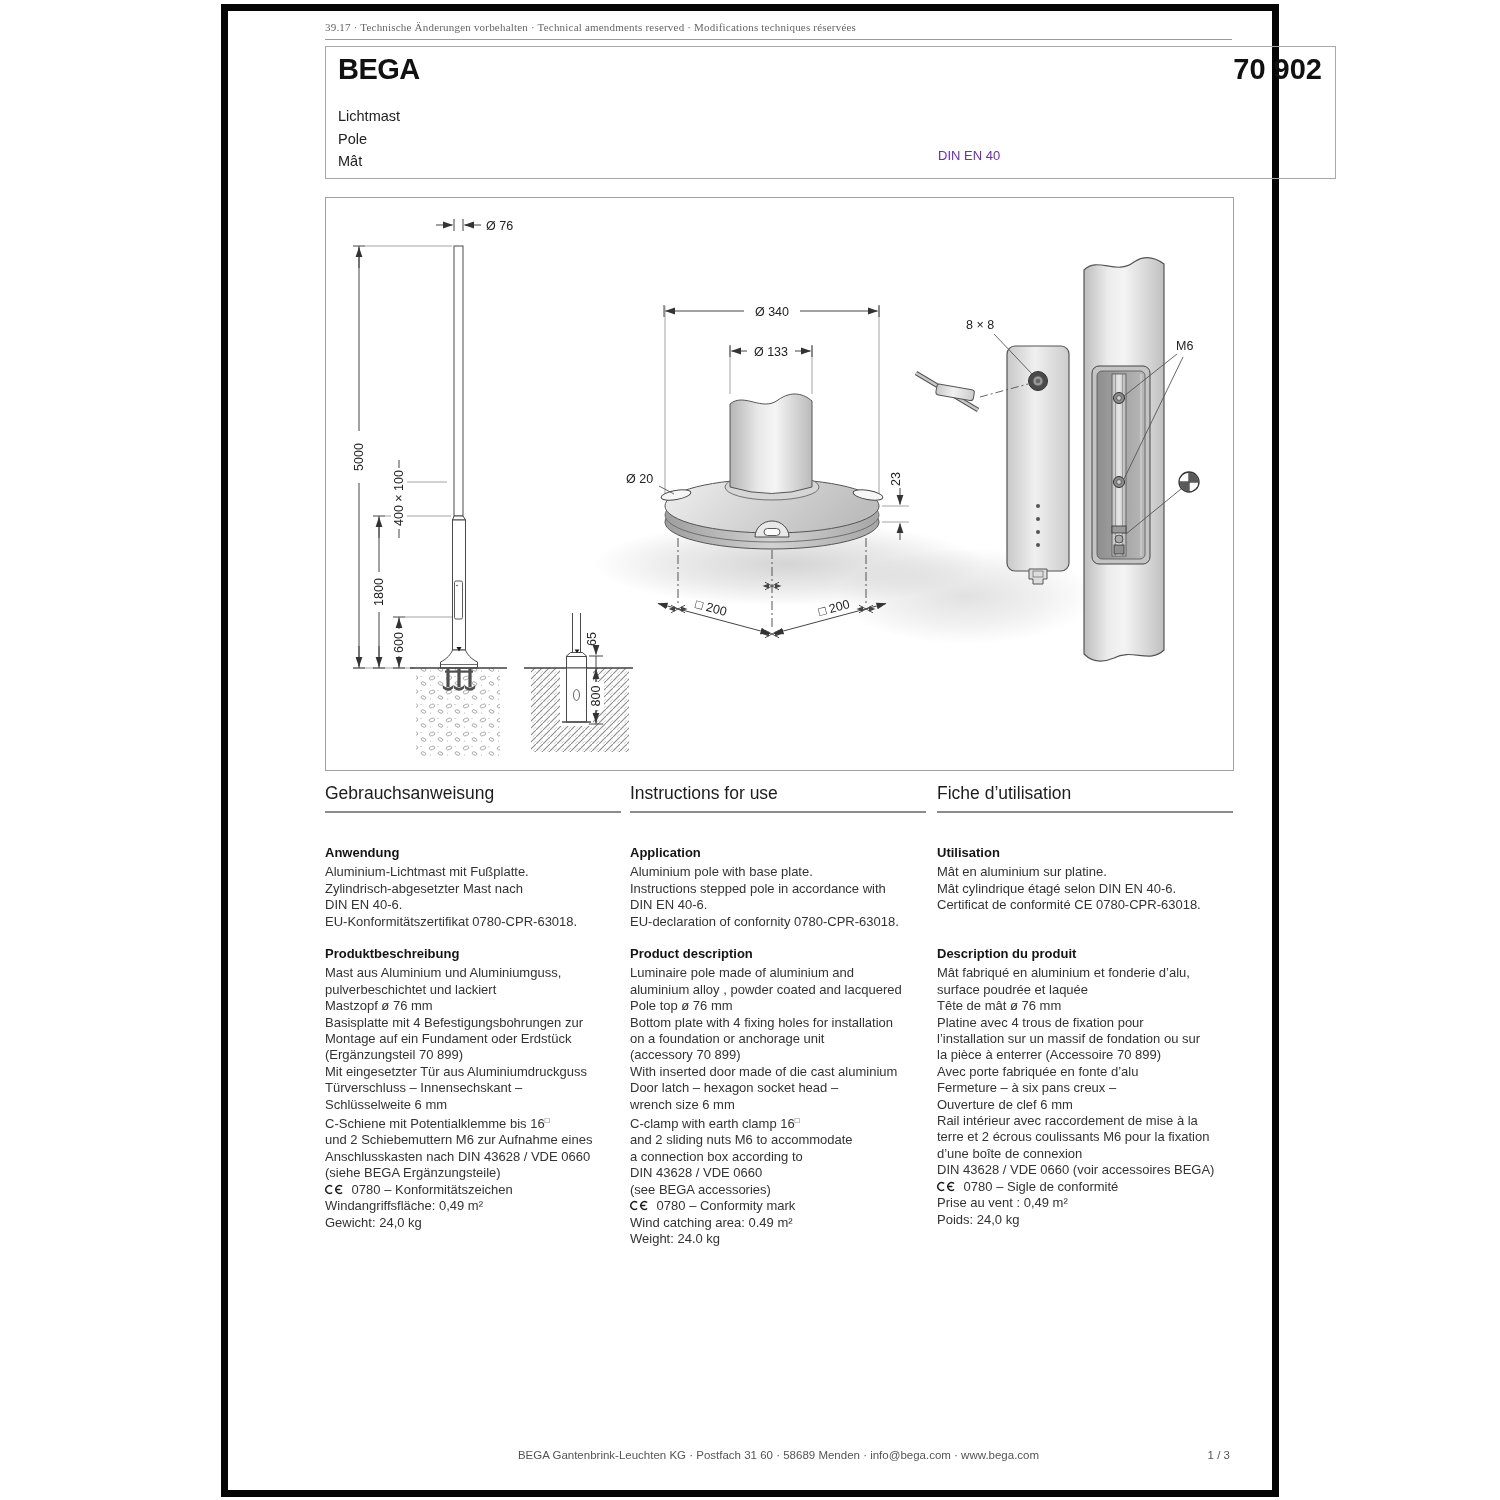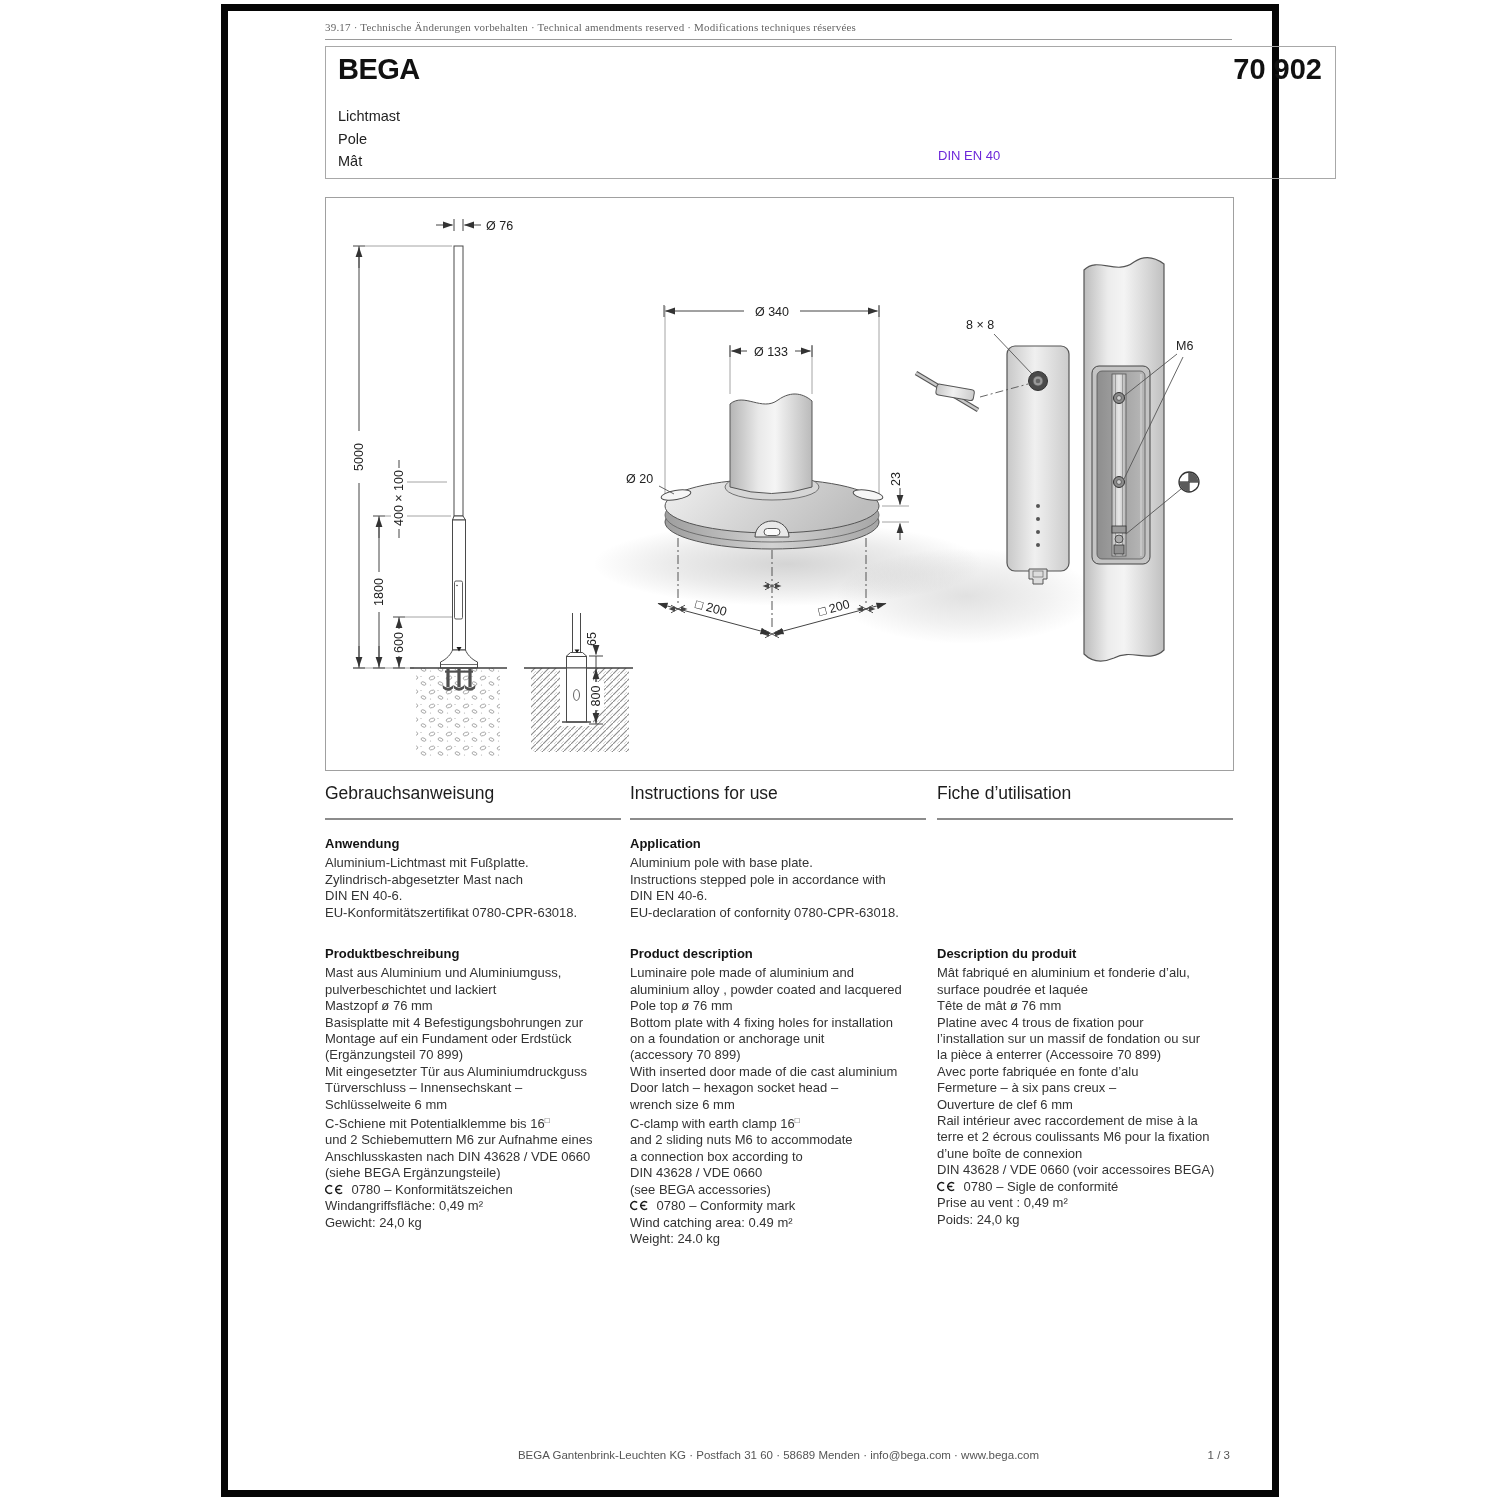--- a/index.html
+++ b/index.html
@@ -11,22 +11,22 @@
   .rev-rule{position:absolute;left:325px;top:39px;width:907px;height:1px;background:#9a9a9a;}
   .header-box{position:absolute;left:325px;top:46px;width:1011px;height:133px;
               border:1px solid #a8a8a8;box-sizing:border-box;}
   .brand{position:absolute;left:12px;top:6px;font-size:29px;font-weight:bold;color:#111;letter-spacing:-.5px;}
   .artno{position:absolute;right:13px;top:6px;font-size:29px;font-weight:bold;color:#111;}
   .pnames{position:absolute;left:12px;top:58px;font-size:14.5px;line-height:22.5px;color:#222;}
   .standard{position:absolute;left:612px;top:101px;font-size:13px;color:#6d28d9;}
   .drawing-box{position:absolute;left:325px;top:197px;width:907px;height:572px;
                border:1px solid #a0a0a0;box-sizing:content-box;}
   .col{position:absolute;top:783px;width:296px;}
-  .col-heading{font-size:17.5px;color:#1c1c1c;padding-bottom:14px;border-bottom:2px solid #8c8c8c;}
-  .sec1{margin-top:16px;}
+  .col-heading{font-size:17.5px;color:#1c1c1c;padding-bottom:7px;border-bottom:2px solid #8c8c8c;}
+  .sec1{margin-top:32px;}
   .sec2{position:absolute;top:163px;left:0;right:0;}
   .sec-title{font-weight:bold;font-size:13px;color:#141414;margin-bottom:3px;line-height:16.4px;}
   .tline{font-size:13px;line-height:16.4px;color:#333;}
   sup.sq{font-size:8px;vertical-align:5px;}
   .ce{width:20px;height:11px;display:inline-block;vertical-align:-1px;margin-right:3px;}
   .footer{position:absolute;left:325px;top:1449px;width:907px;text-align:center;
           font-size:11.5px;color:#555;}
   .pageno{position:absolute;right:2px;top:0;}
   svg text{font-family:"Liberation Sans","DejaVu Sans",sans-serif;}
   .dimt{font-size:12.5px;fill:#222;}
@@ -431,20 +431,28 @@
             <line x1="18.6" y1="8" x2="25.2" y2="8" stroke="#1a1a1a" stroke-width="2.4" stroke-linecap="round"></line>
           </svg> 0780 – Conformity mark</div>
         <div class="tline">Wind catching area: 0.49 m²</div>
         <div class="tline">Weight: 24.0 kg</div>
       </div>
   </div>
 </div>
 
 <div class="col" style="left:937px">
   <div class="col-heading">Fiche d’utilisation</div>
+  <div class="sec sec1">
+    <div class="sec-title">Utilisation</div>
+    <div class="sec-lines">
+        <div class="tline">Mât en aluminium sur platine.</div>
+        <div class="tline">Mât cylindrique étagé selon DIN EN 40-6.</div>
+        <div class="tline">Certificat de conformité CE 0780-CPR-63018.</div>
+      </div>
+  </div>
   <div class="sec sec2">
     <div class="sec-title">Description du produit</div>
     <div class="sec-lines">
         <div class="tline">Mât fabriqué en aluminium et fonderie d’alu,</div>
         <div class="tline">surface poudrée et laquée</div>
         <div class="tline">Tête de mât ø 76 mm</div>
         <div class="tline">Platine avec 4 trous de fixation pour</div>
         <div class="tline">l’installation sur un massif de fondation ou sur</div>
         <div class="tline">la pièce à enterrer (Accessoire 70 899)</div>
         <div class="tline">Avec porte fabriquée en fonte d’alu</div>

